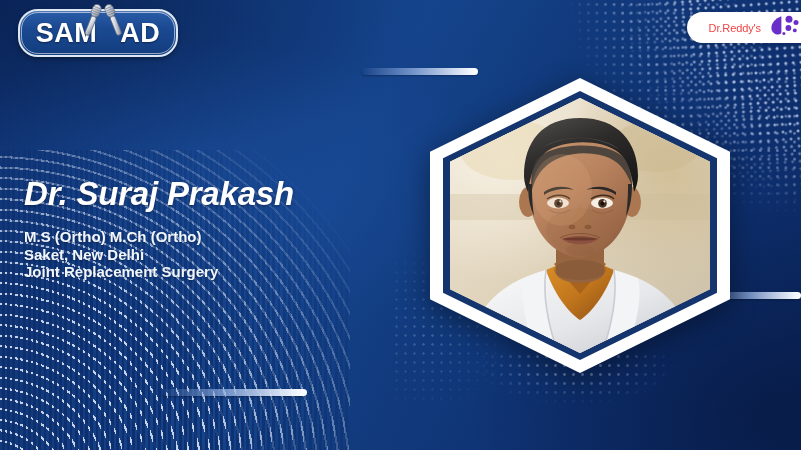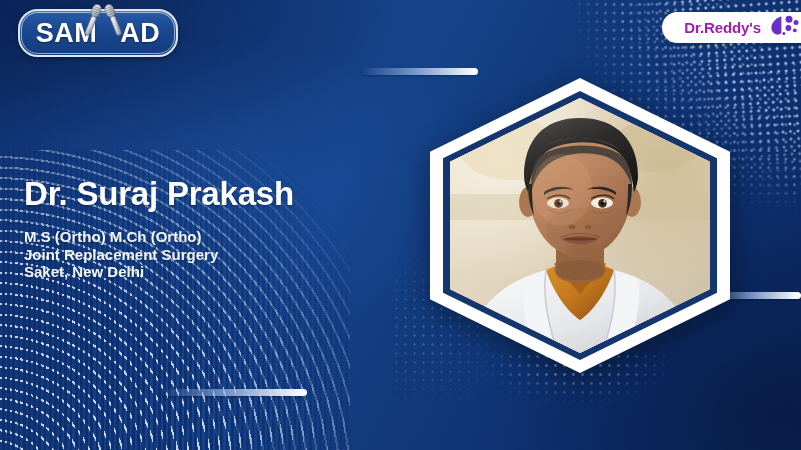--- a/index.html
+++ b/index.html
@@ -195,38 +195,39 @@
     height: 31px;
     padding: 0 16px 0 22px;
     display: flex;
     align-items: center;
     gap: 8px;
     background: #ffffff;
     border-radius: 16px;
     box-shadow: 0 1px 4px rgba(0,0,0,0.22);
   }
   .reddy-text {
-    color: #a21caf;
-    font-weight: 700;
-    font-size: 15px;
+    color: #ef4444;
+    font-weight: 400;
+    font-size: 11px;
     letter-spacing: -0.1px;
     white-space: nowrap;
   }
 
   
   .name {
     position: absolute;
     left: 24px;
     top: 175px;
     color: #ffffff;
     font-size: 33px;
     font-weight: 700;
     letter-spacing: -0.2px;
     text-shadow: 0 1px 3px rgba(0,0,0,0.35);
     white-space: nowrap;
+    font-style: italic;
   }
   .creds {
     position: absolute;
     left: 24px;
     top: 228px;
     color: #f2f6fd;
     font-size: 15px;
     font-weight: 700;
     line-height: 17.5px;
     text-shadow: 0 1px 2px rgba(0,0,0,0.30);
@@ -339,22 +340,22 @@
         <circle cx="19.4" cy="13.0" r="2.9" fill="#6b2fc9"></circle>
         <circle cx="25.8" cy="15.4" r="1.9" fill="#6b2fc9"></circle>
         <circle cx="14.9" cy="18.6" r="1.5" fill="#6b2fc9"></circle>
       </svg>
     </span>
   </div>
 
   <div class="name">Dr. Suraj Prakash</div>
   <div class="creds">
     <div>M.S (Ortho) M.Ch (Ortho)</div>
+    <div>Saket, New Delhi</div>
     <div>Joint Replacement Surgery</div>
-    <div>Saket, New Delhi</div>
   </div>
 
   <div class="hex-wrap">
     <div class="hex-outer"></div>
     <div class="hex-mid"></div>
     <div class="hex-photo">
       <svg viewBox="0 0 260 255" preserveAspectRatio="xMidYMid slice" xmlns="http://www.w3.org/2000/svg">
         <defs>
           <linearGradient id="bgr" x1="0" y1="0" x2="1" y2="1">
             <stop offset="0%" stop-color="#efe7d8"></stop>

